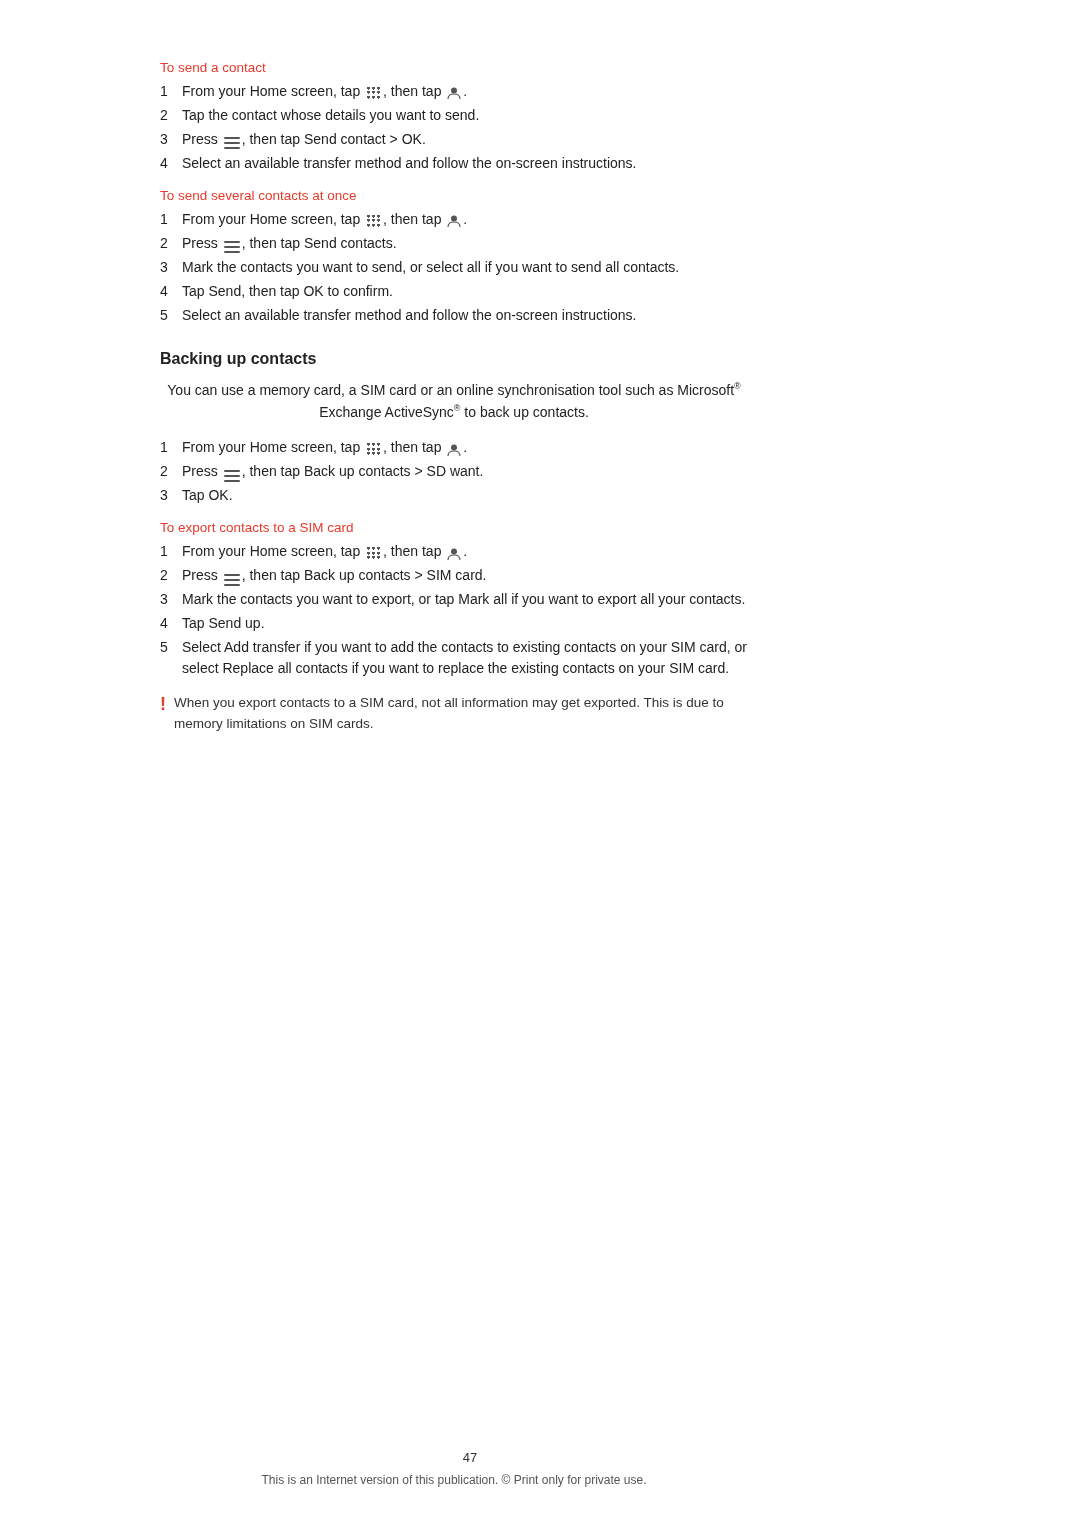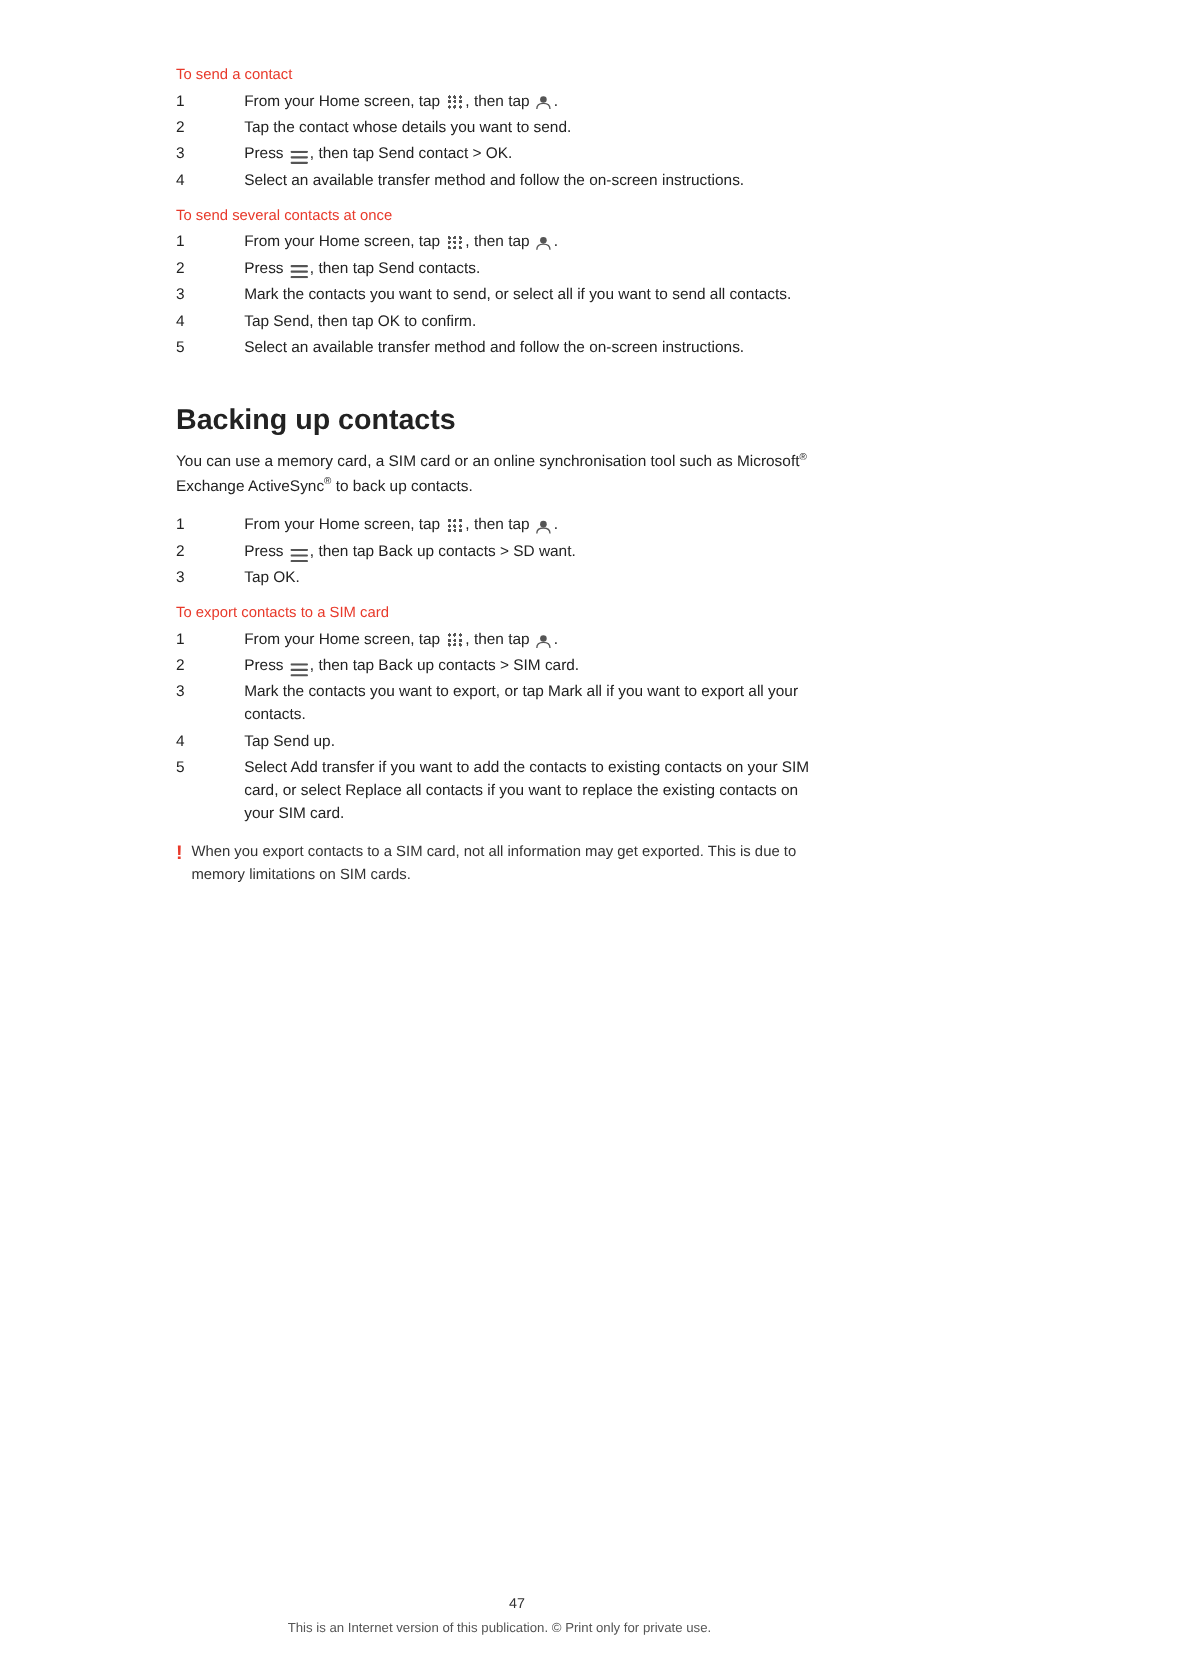--- a/index.html
+++ b/index.html
@@ -48,36 +48,36 @@
 
     .numbered-list li .num {
       min-width: 22px;
       font-size: 14px;
       color: #222;
       flex-shrink: 0;
     }
 
     .numbered-list li .content {
       flex: 1;
-      margin-left: 40px;
     }
 
     .main-heading {
-      font-size: 26px;
+      font-size: 16px;
       font-weight: bold;
       color: #222;
-      margin: 40px 0 12px 0;
+      margin: 24px 0 12px 0;
       border-bottom: none;
     }
 
     .intro-text {
       font-size: 14px;
       line-height: 1.55;
       margin-bottom: 14px;
       color: #222;
+      text-align: center;
     }
 
     .bold {
       font-weight: normal;
       text-align: right;
     }
 
     
     .apps-icon {
       display: inline-block;

